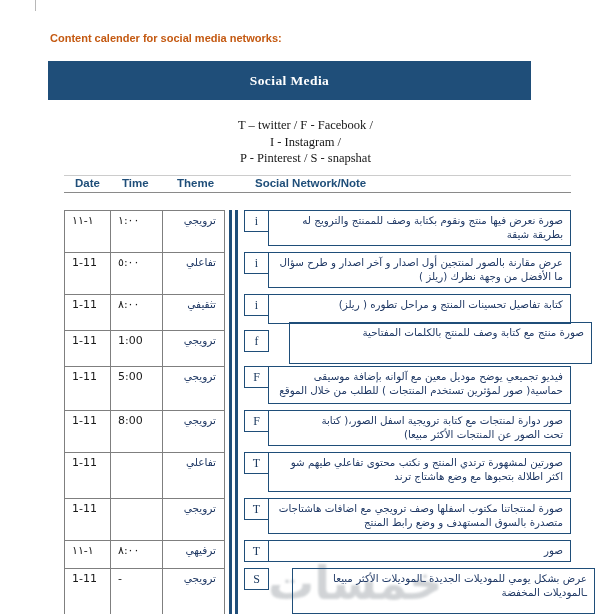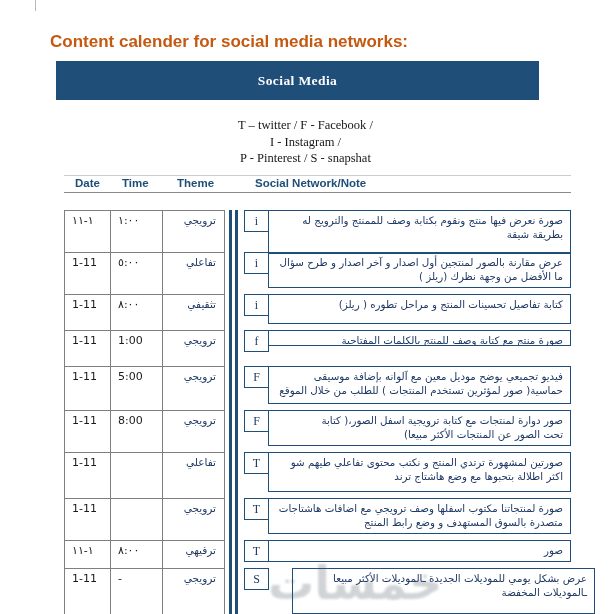--- a/index.html
+++ b/index.html
@@ -2,22 +2,22 @@
 <html><head>
 <meta charset="utf-8">
 <style>
   html,body{margin:0;padding:0;}
   body{
     width:611px;height:614px;background:#ffffff;position:relative;overflow:hidden;
     font-family:"Liberation Sans",sans-serif;
   }
   .abs{position:absolute;}
   #page-edge-tick{left:35px;top:0;width:1px;height:11px;background:#b8b8b8;}
-  #heading{left:50px;top:32px;color:#c45911;font-weight:bold;font-size:17px;}
-  #banner{left:56px;top:61px;width:483px;height:39px;background:#1f4e79;
+  #heading{left:50px;top:32px;color:#c45911;font-weight:bold;font-size:11px;}
+  #banner{left:48px;top:61px;width:483px;height:39px;background:#1f4e79;
     display:flex;align-items:center;justify-content:center;}
   #banner-title{color:#ffffff;font-family:"Liberation Serif",serif;font-weight:bold;
     font-size:13.5px;letter-spacing:.4px;}
   #legend{left:64px;top:117px;width:483px;text-align:center;
     font-family:"Liberation Serif",serif;font-size:12.5px;color:#161616;line-height:16.5px;}
   .col-h{position:absolute;top:177px;color:#1f4e79;font-weight:bold;font-size:11.5px;}
   #col-h-date{left:75px;}
   #col-h-time{left:122px;}
   #col-h-theme{left:177px;}
   #col-h-network{left:255px;}
@@ -129,27 +129,27 @@
         <td class="time">-</td>
         <td class="theme">ترويجي</td>
       </tr>
     </tbody>
 </table>
 
 <div class="abs" id="notes-layer">
   <div class="bar" id="bar-left"></div>
   <div class="bar" id="bar-right"></div>
 <div class="letter-box" style="top: 0px;">i</div>
-    <div class="note-box" style="top: 0px; height: 44px;">صورة نعرض فيها منتج ونقوم بكتابة وصف للممنتج والترويج له بطريقة شيقة</div>
+    <div class="note-box" style="top: 0px; height: 36px;">صورة نعرض فيها منتج ونقوم بكتابة وصف للممنتج والترويج له بطريقة شيقة</div>
     <div class="letter-box" style="top: 42px;">i</div>
     <div class="note-box" style="top: 42px; height: 36px;">عرض مقارنة بالصور لمنتجين أول اصدار و آخر اصدار و طرح سؤال ما الأفضل من وجهة نظرك (ريلز )</div>
     <div class="letter-box" style="top: 84px;">i</div>
     <div class="note-box" style="top: 84px; height: 30px;">كتابة تفاصيل تحسينات المنتج و مراحل تطوره ( ريلز)</div>
     <div class="letter-box" style="top: 120px;">f</div>
-    <div class="note-box" style="top: 120px; height: 16px;">صورة منتج مع كتابة وصف للمنتج بالكلمات المفتاحية</div>
+    <div class="note-box" style="top: 112px; height: 42px; margin-left: 21px;">صورة منتج مع كتابة وصف للمنتج بالكلمات المفتاحية</div>
     <div class="letter-box" style="top: 156px;">F</div>
     <div class="note-box" style="top: 156px; height: 38px;">فيديو تجميعي يوضح موديل معين مع آلوانه بإضافة موسيقى حماسية( صور لمؤثرين تستخدم المنتجات ) للطلب من خلال الموقع</div>
     <div class="letter-box" style="top: 200px;">F</div>
     <div class="note-box" style="top: 200px; height: 36px; padding-left: 45px;">صور دوارة لمنتجات مع كتابة ترويجية اسفل الصور،( كتابة تحت الصور عن المنتجات الأكثر مبيعا)</div>
     <div class="letter-box" style="top: 242px;">T</div>
     <div class="note-box" style="top: 242px; height: 40px;">صورتين لمشهورة ترتدي المنتج و نكتب محتوى تفاعلي طيهم شو اكثر اطلالة بتحبوها مع وضع هاشتاج ترند</div>
     <div class="letter-box" style="top: 288px;">T</div>
     <div class="note-box" style="top: 288px; height: 36px;">صورة لمنتجاتنا مكتوب اسفلها وصف ترويجي مع اضافات هاشتاجات متصدرة بالسوق المستهدف و وضع رابط المنتج</div>
     <div class="letter-box" style="top: 330px;">T</div>
     <div class="note-box" style="top: 330px; height: 22px;">صور</div>

